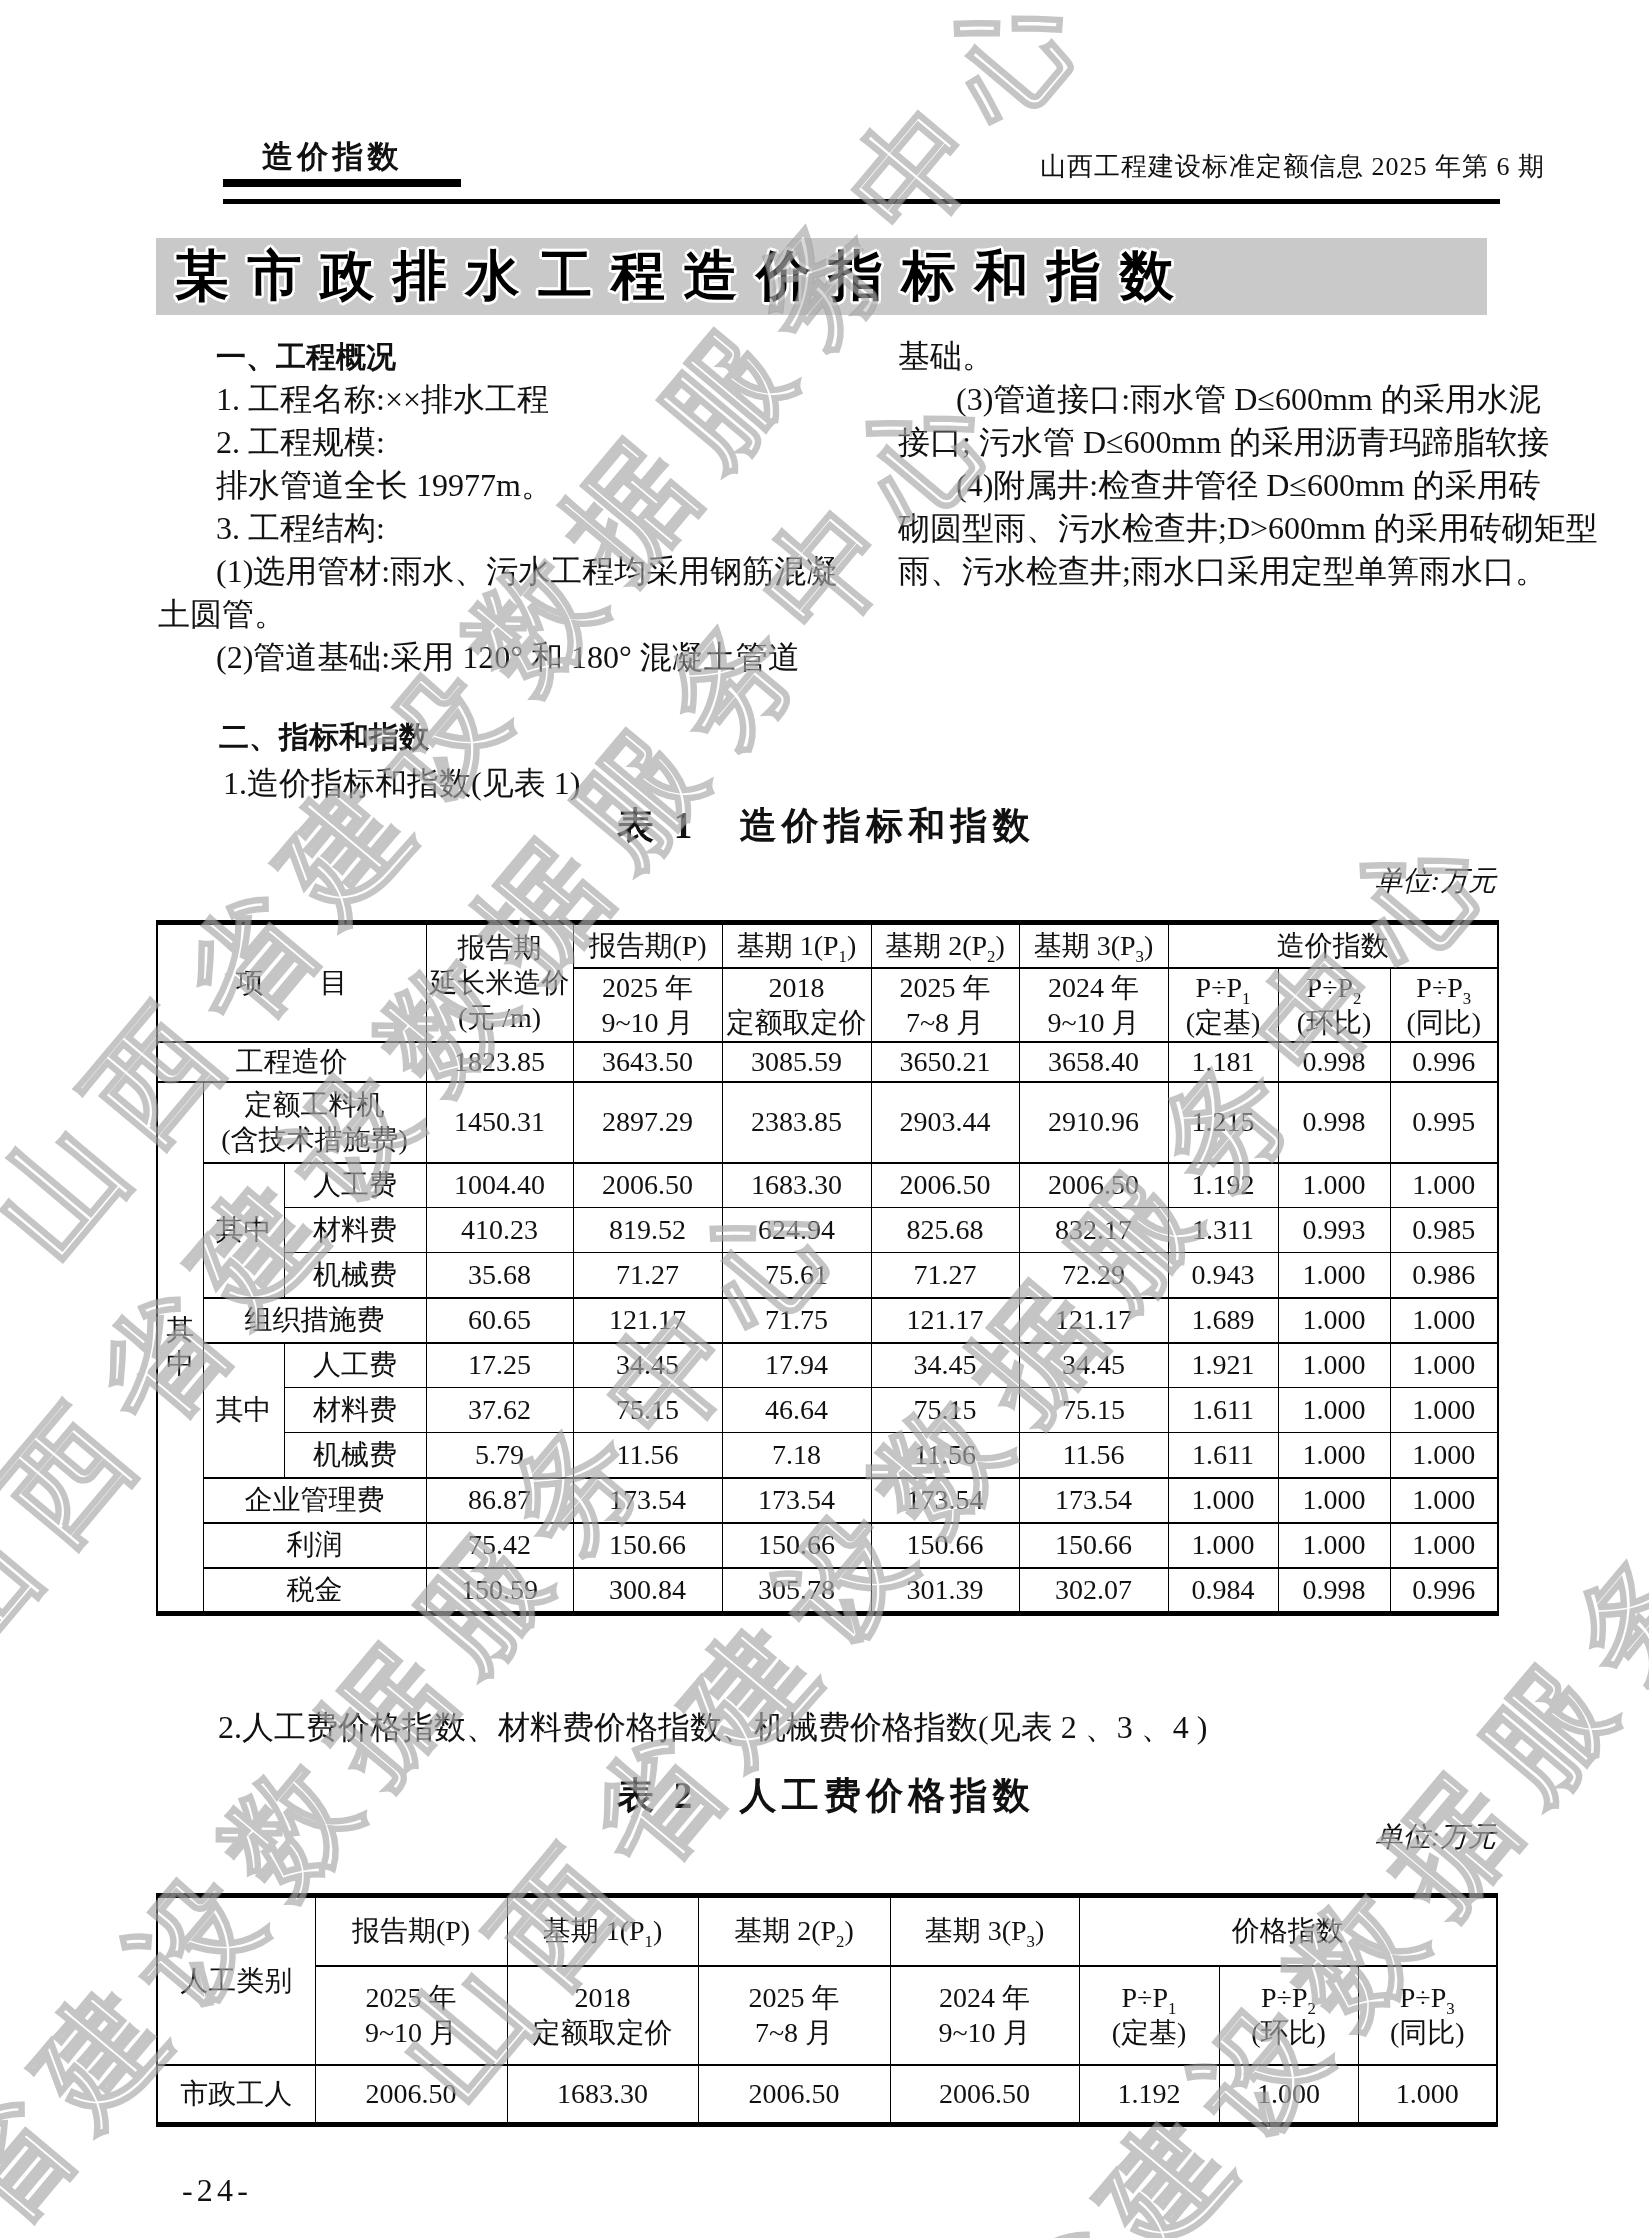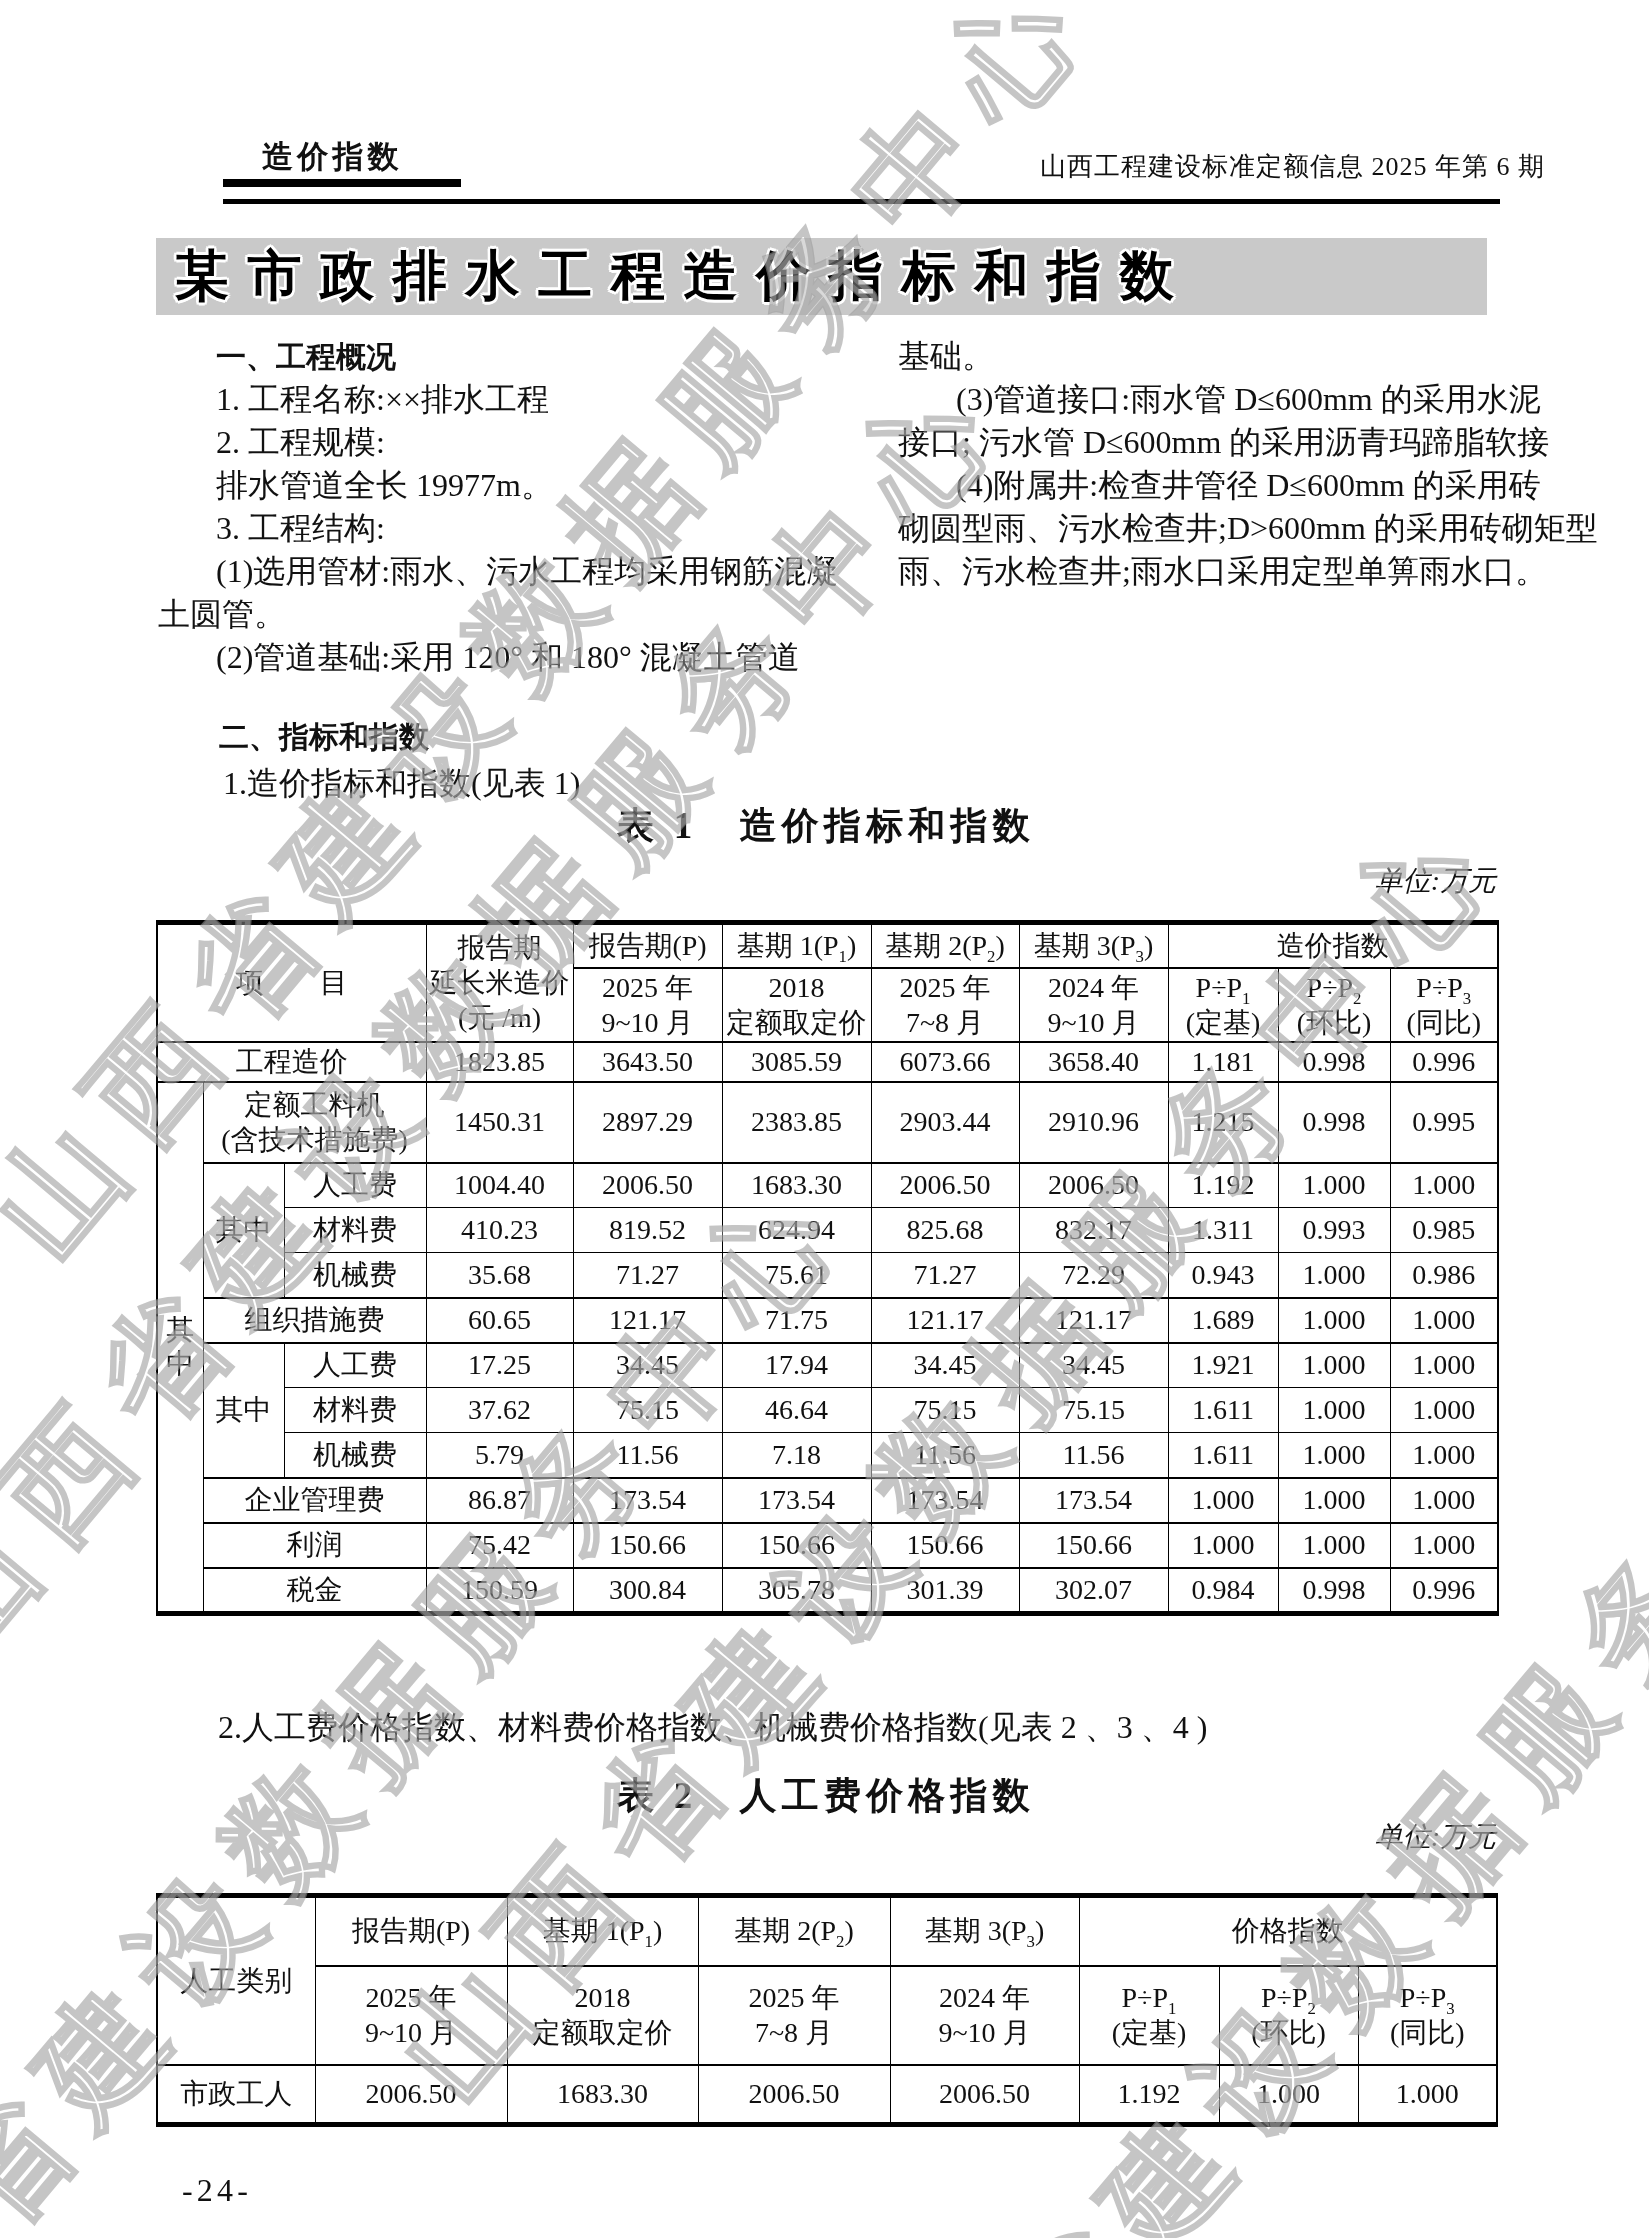--- a/index.html
+++ b/index.html
@@ -172,21 +172,21 @@
         <div>(同比)</div>
       </th>
     </tr>
   </thead>
   <tbody>
     <tr class="h87 bt5">
       <td colspan="3">工程造价</td>
       <td>1823.85</td>
       <td>3643.50</td>
       <td>3085.59</td>
-      <td>6073.66</td>
+      <td>3650.21</td>
       <td>3658.40</td>
       <td>1.181</td>
       <td>0.998</td>
       <td>0.996</td>
     </tr>
     <tr class="h155 bt5">
       <td rowspan="11" class="qz-v">其中</td>
       <td colspan="2" class="cl2">
         <div>定额工料机</div>
         <div>(含技术措施费)</div>

